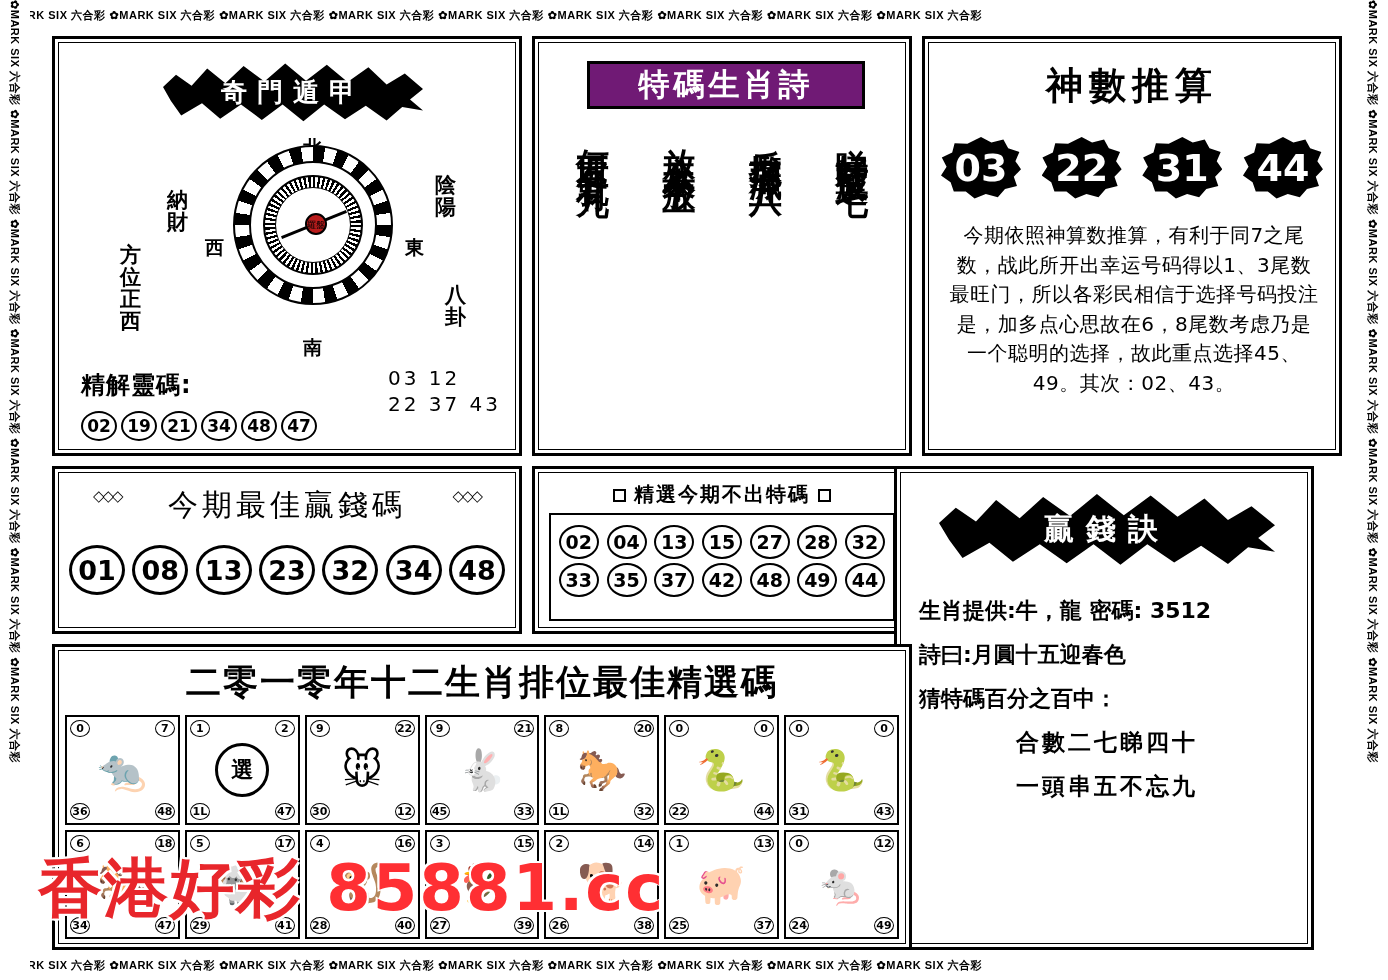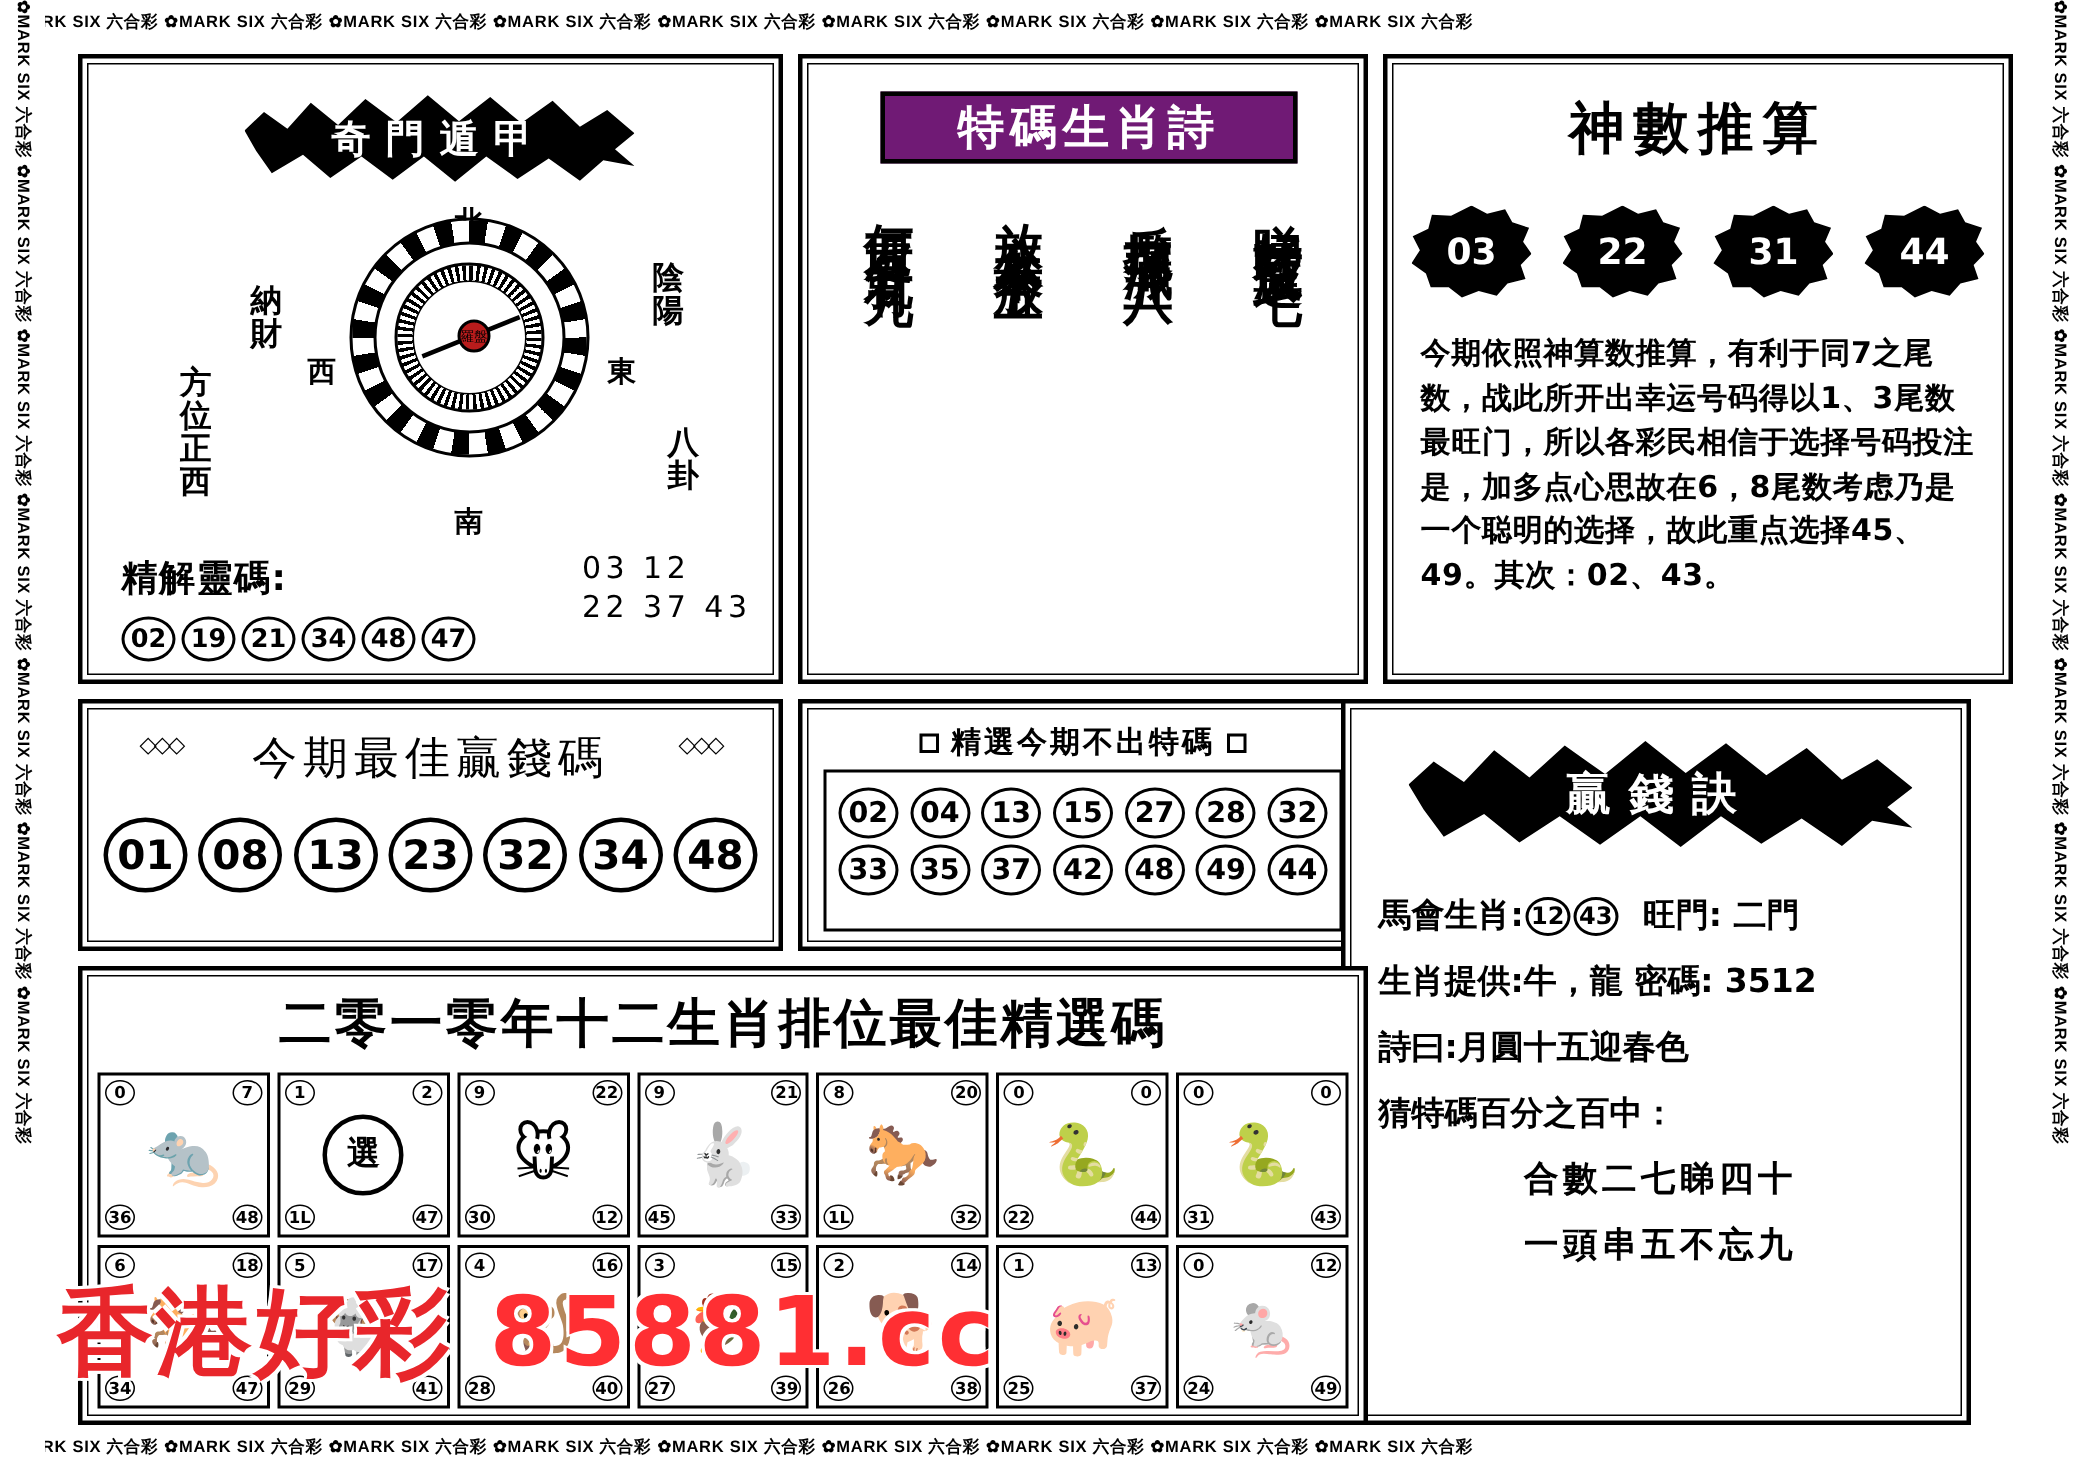--- a/index.html
+++ b/index.html
@@ -156,24 +156,24 @@
   .balls { position:absolute; left:16px; top:98px; right:16px; display:flex; justify-content:space-between; }
   .ball {
     position:relative; width:80px; height:62px;
     display:flex; align-items:center; justify-content:center;
   }
   .ball .blob {
     position:absolute; inset:0;
     background:#000;
     clip-path: polygon(50% 0%, 63% 9%, 78% 4%, 84% 18%, 98% 24%, 93% 39%, 100% 52%, 91% 64%, 95% 79%, 80% 84%, 71% 97%, 56% 92%, 42% 99%, 31% 88%, 16% 88%, 12% 73%, 0% 62%, 7% 48%, 1% 33%, 14% 25%, 17% 10%, 33% 11%);
   }
-  .ball span { position:relative; color:#fff; font-size:24px; font-weight:bold; }
+  .ball span { position:relative; color:#fff; font-size:38px; font-weight:bold; }
   .p3-text {
     position:absolute; left:22px; right:18px; top:182px;
-    font-size:20px; line-height:1.48; font-weight:bold; letter-spacing:0.5px;
+    font-size:20px; line-height:1.48; font-weight:normal; letter-spacing:0.5px;text-align:center;
   }
 
   
   #p4 { left:22px; top:436px; width:470px; height:168px; }
   .p4-title { position:absolute; left:0; right:0; top:16px; text-align:center; font-size:30px; font-weight:normal; letter-spacing:4px; }
   .diamonds { position:absolute; top:18px; font-size:15px; letter-spacing:-2px; }
   .dia-l { left:38px; }
   .dia-r { right:38px; }
   .p4-nums { position:absolute; left:14px; right:14px; top:76px; display:flex; justify-content:space-between; }
   .p4-nums .circ2 {
@@ -390,25 +390,20 @@
     </div>
   </div>
 
   <div class="panel" id="p6">
     <div class="panel-inner"></div>
     <div class="p6-banner">
       <div class="starburst"></div>
       <div class="starburst-text">贏錢訣</div>
     </div>
     <div class="p6-lines">
-      <div>
-        <span>馬會生肖:</span><span class="p6-inline-circ">12</span><span class="p6-inline-circ">43</span>
-        &nbsp;<span>旺門:</span>
-        <span>二門</span>
-      </div>
       <div>生肖提供:牛，龍 密碼: 3512</div>
       <div>詩曰:月圓十五迎春色</div>
       <div>猜特碼百分之百中：</div>
       <div class="p6-center">合數二七睇四十</div>
       <div class="p6-center">一頭串五不忘九</div>
     </div>
   </div>
 
   <div class="panel" id="p7">
     <div class="panel-inner"></div>

